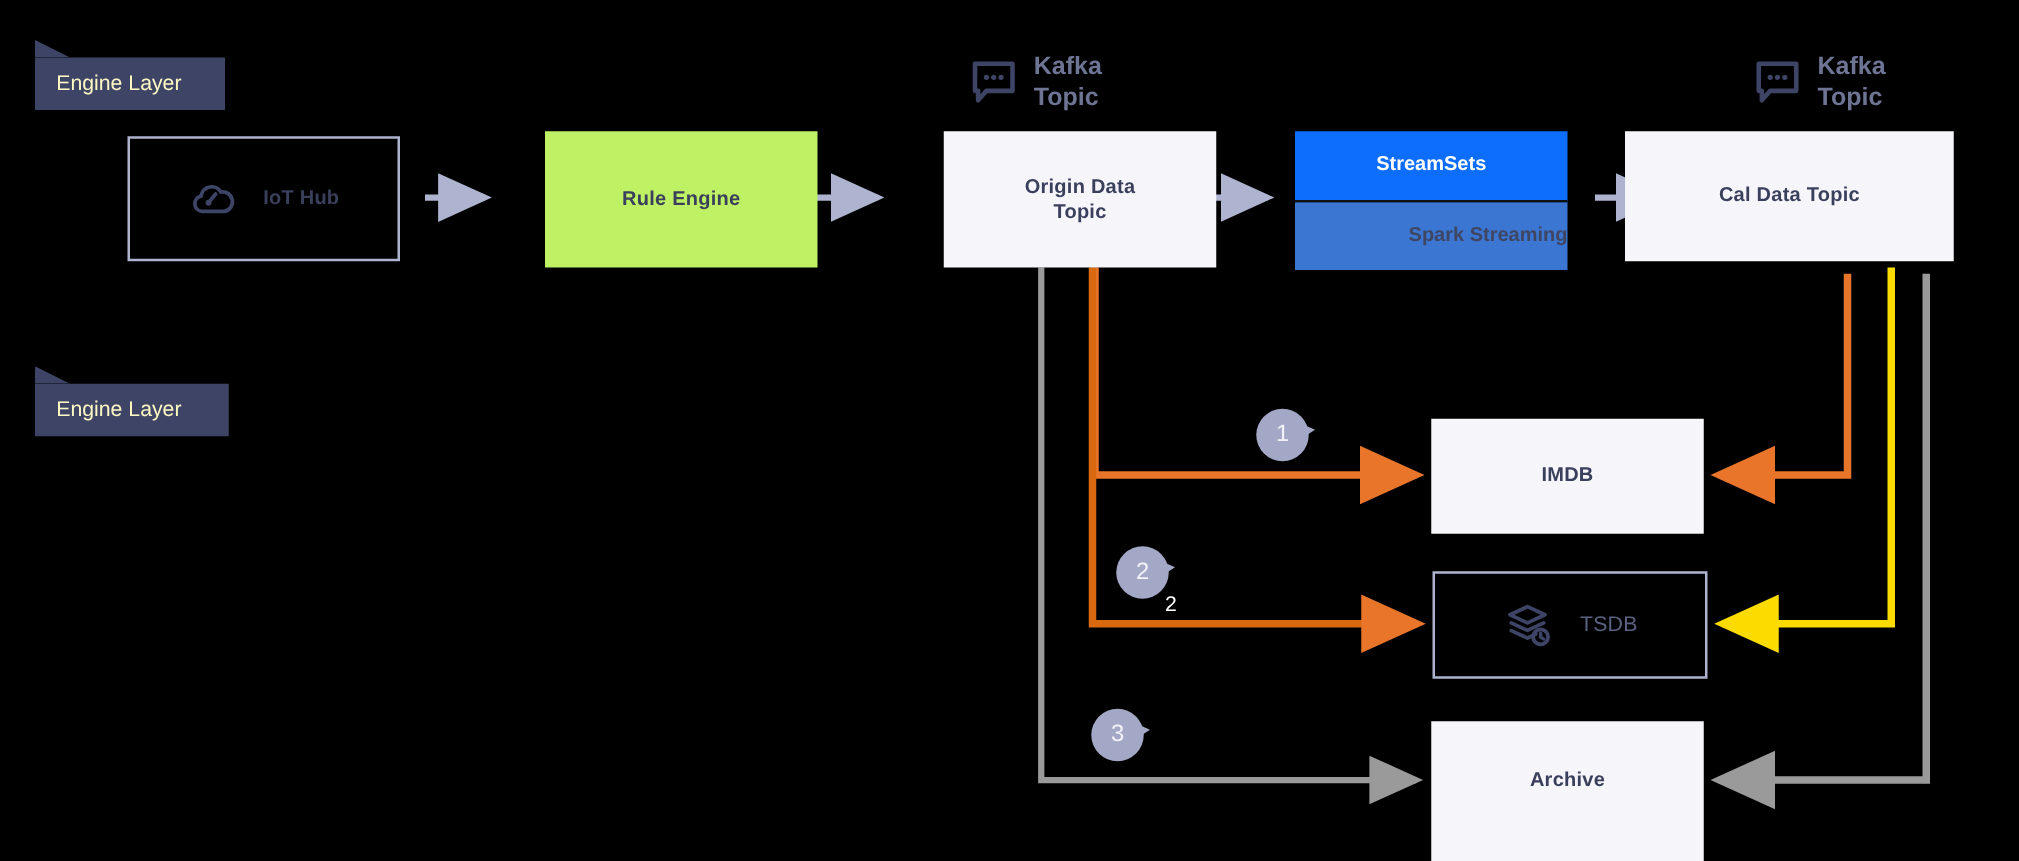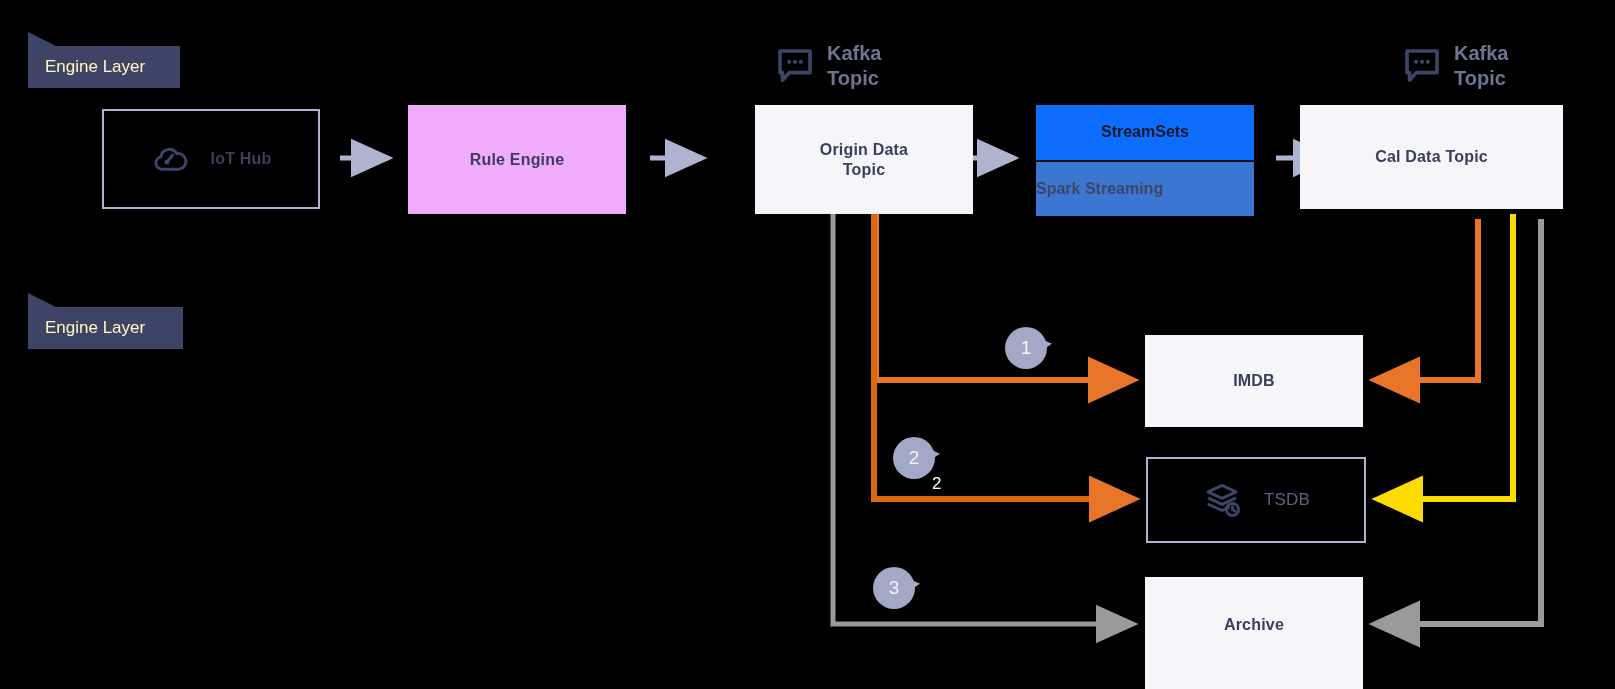--- a/index.html
+++ b/index.html
@@ -5,34 +5,34 @@
   html,body{margin:0;padding:0;background:#000;}
   body{width:1615px;height:689px;overflow:hidden;font-family:"Liberation Sans",sans-serif;}
   #stage{position:relative;width:1615px;height:689px;background:#000;}
   svg#wires{position:absolute;left:0;top:0;width:1615px;height:689px;pointer-events:none;}
 
   .node{position:absolute;box-sizing:border-box;display:flex;align-items:center;justify-content:center;}
   .node .lbl{font-weight:bold;color:#3a3f5c;font-size:16px;text-align:center;line-height:1.25;letter-spacing:.2px;}
 
   .box-outline{background:#000;border:2px solid #aeb4d0;}
   .box-light{background:#f5f5fa;border:none;}
-  .box-cyan{background:#f0abfc;border:none;}
+  .box-cyan{background:#bef264;border:none;margin-left:28px;}
 
   .layer-tag{position:absolute;background:#3d4466;color:#fef9c3;font-size:17px;
              display:flex;align-items:center;padding-left:17px;box-sizing:border-box;}
   .layer-tag .fold{position:absolute;left:0;top:-14px;width:28px;height:14px;
                    background:#3d4466;clip-path:polygon(0 0,100% 100%,0 100%);}
 
   .kafka-tag{position:absolute;display:flex;align-items:center;gap:12px;}
   .kafka-tag .ktxt{color:#6e7494;font-size:20px;font-weight:bold;line-height:1.25;}
 
   .split-box{position:absolute;box-sizing:border-box;}
   .split-top{height:50%;background:#0d6efd;display:flex;align-items:center;justify-content:center;
-             color:#0f172a;font-weight:bold;font-size:16px;border-bottom:2px solid #111;}
-  .split-bot{height:50%;background:#3b76d2;display:flex;align-items:center;justify-content:flex-start;
+             color:#ffffff;font-weight:bold;font-size:16px;border-bottom:2px solid #111;}
+  .split-bot{height:50%;background:#3b76d2;display:flex;align-items:center;justify-content:flex-end;
              color:#3f4663;font-weight:bold;font-size:16px;}
 
   .badge{position:absolute;width:46px;height:46px;}
   .badge .circ{position:absolute;left:0;top:0;width:42px;height:42px;border-radius:50%;
                background:#a3a8c6;display:flex;align-items:center;justify-content:center;
                color:#f2f3f8;font-size:19px;}
   .badge .tail{position:absolute;left:34px;top:11px;width:13px;height:13px;background:#a3a8c6;
                clip-path:polygon(0 0,100% 45%,15% 100%);}
   .badge-note{position:absolute;color:#fff;font-size:17px;}
 

